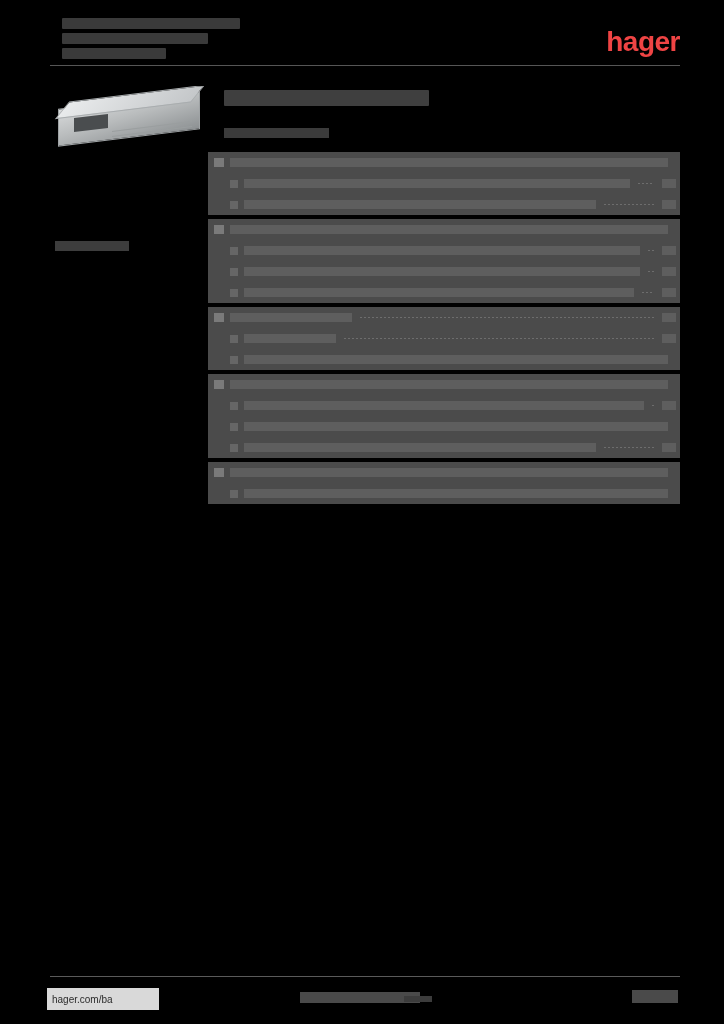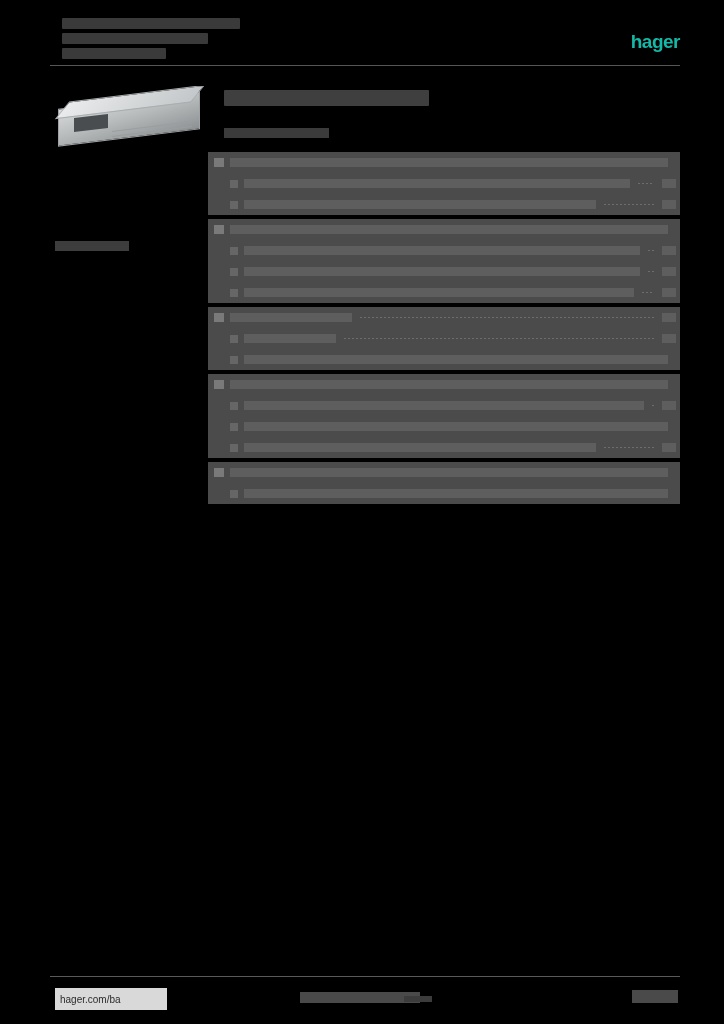--- a/index.html
+++ b/index.html
@@ -40,24 +40,24 @@
     margin-bottom: 4px;
     border-radius: 1px;
   }
   .doc-title-line.l1 { width: 178px; }
   .doc-title-line.l2 { width: 146px; }
   .doc-title-line.l3 { width: 104px; }
   .brand {
     position: absolute;
     right: 44px;
     top: 28px;
-    font-size: 19px;
+    font-size: 28px;
     font-weight: bold;
     letter-spacing: -0.5px;
-    color: #14b8a6;
+    color: #ef4444;
     line-height: 27px;
   }
   .header-rule {
     position: absolute;
     left: 50px;
     top: 65px;
     width: 630px;
     height: 1px;
     background: #565656;
   }
@@ -190,21 +190,21 @@
   .footer-rule {
     position: absolute;
     left: 50px;
     top: 976px;
     width: 630px;
     height: 1px;
     background: #5a5a5a;
   }
   .footer-url {
     position: absolute;
-    left: 55px;
+    left: 47px;
     top: 988px;
     width: 112px;
     height: 22px;
     background: #d9d9d9;
     display: flex;
     align-items: center;
     padding-left: 5px;
     box-sizing: border-box;
   }
   .footer-url span {

